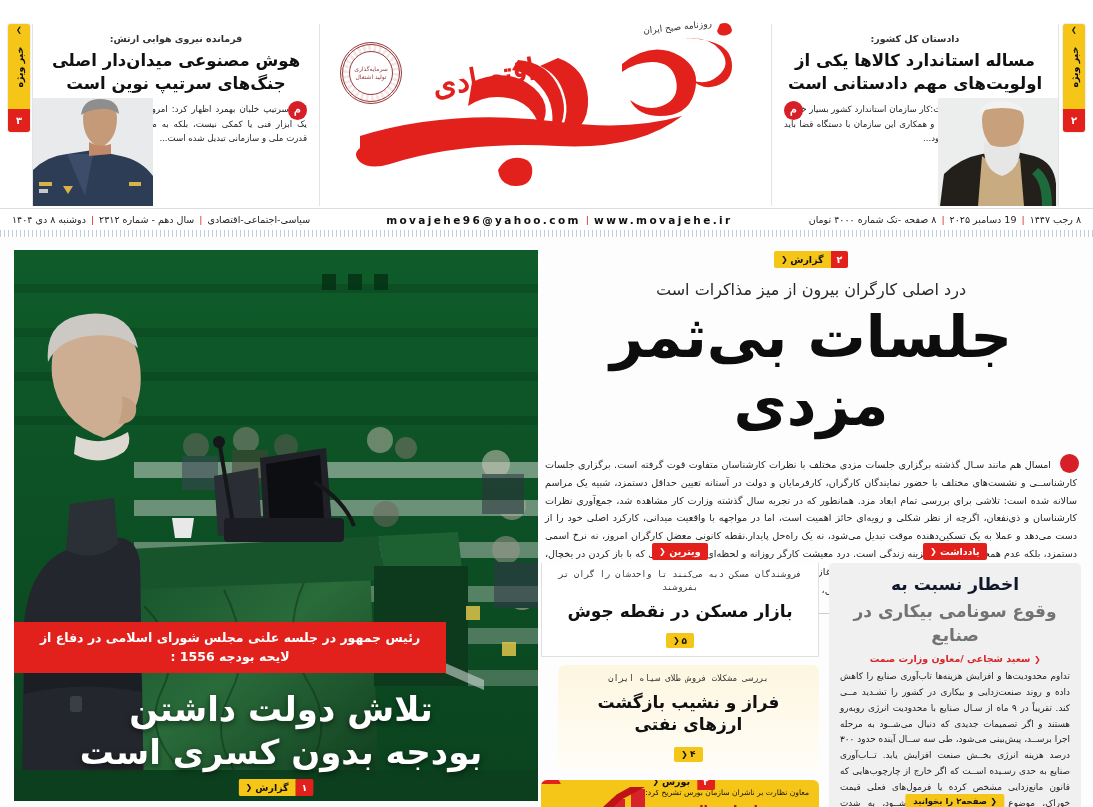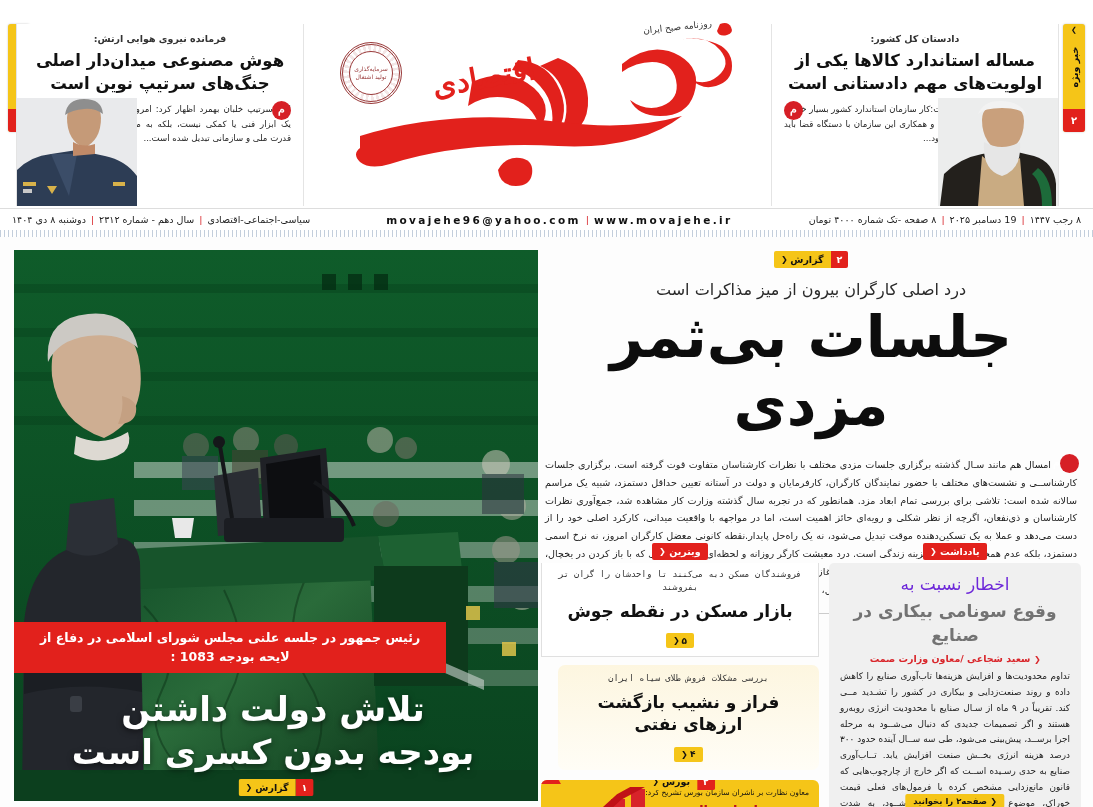--- a/index.html
+++ b/index.html
@@ -55,21 +55,21 @@
   }
 
   
   .teaser {
     position: absolute; top: 24px;
     width: 288px; height: 182px;
     background: #fff;
     border: 1px solid #e4e4e4;
     border-top: none; border-bottom: none;
   }
-  .teaser.left  { left: 16px; }
+  .teaser.left  { left: 32px; }
   .teaser.right { right: 34px; }
   .teaser-kicker {
     text-align: center; font-size: 9.5px; color: #333;
     padding-top: 9px; font-weight: 600;
   }
   .teaser-head {
     text-align: center;
     font-size: 16.5px; font-weight: bold; color: #111;
     line-height: 1.42; padding: 5px 12px 0 12px;
     letter-spacing: -.2px;
@@ -165,21 +165,21 @@
     width: 524px; height: 551px;
     overflow: hidden; background: #123; 
   }
   .photo-caption-red {
     position: absolute; right: 92px; top: 372px;
     background: #e2211c; color: #fff;
     font-size: 12.5px; font-weight: bold; line-height: 1.55;
     padding: 6px 10px 6px 10px; text-align: center;
   }
   .photo-headline {
-    position: absolute; right: 60px; top: 438px;
+    position: absolute; right: 52px; top: 438px;
     width: 410px;
     color: #fff; font-size: 34px; font-weight: bold;
     line-height: 1.26; text-align: center;
     text-shadow: 0 2px 6px rgba(0,0,0,.55);
   }
   .tag-chip {
     display: inline-flex; align-items: stretch; height: 17px;
     border-radius: 2px; overflow: hidden;
     font-size: 9.5px; font-weight: bold;
   }
@@ -267,21 +267,21 @@
   .ad-arrow-red { position:absolute; left:-6px; top:-18px; width:0;height:0;
     border-left:13px solid transparent;border-right:13px solid transparent;
     border-bottom:22px solid #e2211c; z-index:3;}
 
   
   .note-card {
     background: #f0f0f0; border-radius: 5px;
     padding: 10px 11px 10px 11px; position: relative;
     height: 253px;
   }
-  .note-h1 { text-align:center; font-size: 17px; font-weight:normal; color:#6d28d9; line-height:1.4;}
+  .note-h1 { text-align:center; font-size: 17px; font-weight:bold; color:#0f172a; line-height:1.4;}
   .note-h2 { text-align:center; font-size: 17px; font-weight:bold; color:#737373; line-height:1.45; padding-top:2px;}
   .note-byline { text-align:center; font-size:9.5px; font-weight:bold; color:#d9262b; padding-top:5px;}
   .note-body {
     font-size: 8.9px; line-height: 1.78; color: #1b1b1b;
     text-align: justify; direction: rtl; padding-top: 5px;
   }
   .note-foot { position:absolute; bottom:8px; left:50%; transform:translateX(-50%); }
   .readmore {
     display:inline-flex;align-items:center;gap:3px;
     background:#f5c518;color:#111;font-size:8.5px;font-weight:bold;
@@ -492,21 +492,21 @@
 
         <rect x="0" y="520" width="524" height="31" fill="#0c3f1e"></rect>
 
         <path d="M392 396 L470 430 L470 440 L392 406 Z" fill="#cfd6d2" opacity=".6"></path>
         <g fill="#e0c44a" opacity=".85">
           <rect x="452" y="356" width="14" height="14"></rect>
           <rect x="488" y="392" width="14" height="14"></rect>
         </g>
       </svg>
 
-      <div class="photo-caption-red">رئیس جمهور در جلسه علنی  مجلس شورای اسلامی در دفاع از لایحه بودجه 1083 :</div>
+      <div class="photo-caption-red">رئیس جمهور در جلسه علنی  مجلس شورای اسلامی در دفاع از لایحه بودجه 1556 :</div>
 
       <div class="photo-headline">تلاش دولت داشتن بودجه بدون کسری است</div>
 
       <div class="caption-tag">
         <span class="tag-chip">
           <span class="t-num">۱</span>
           <span class="t-label">
             <span>گزارش</span>
             <span class="t-caret caret-ico">❯</span>
           </span>

